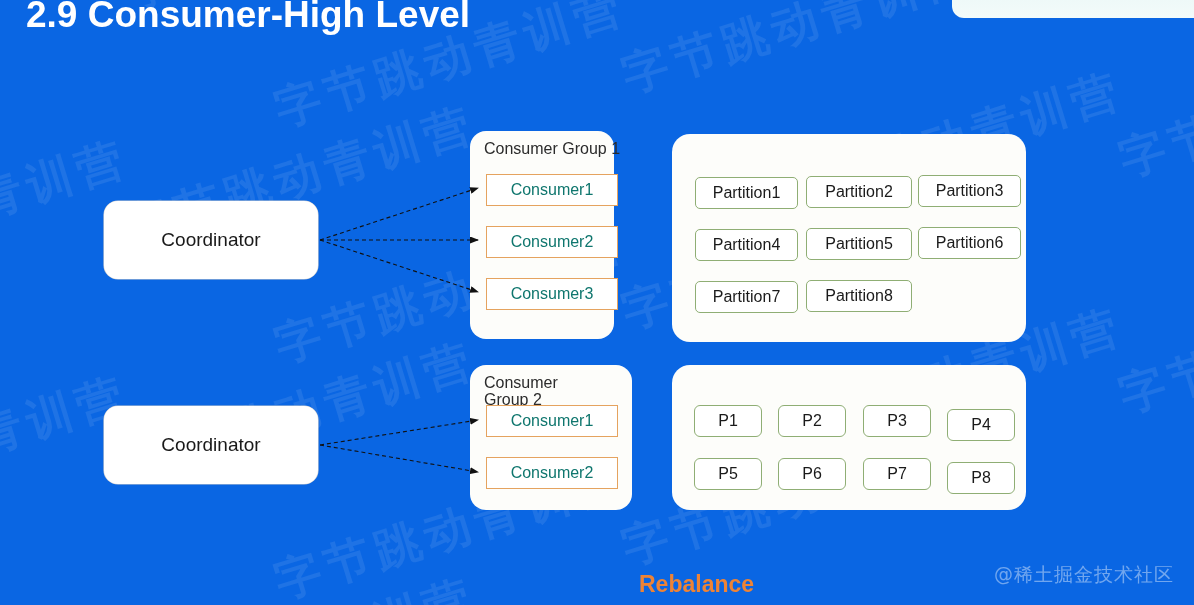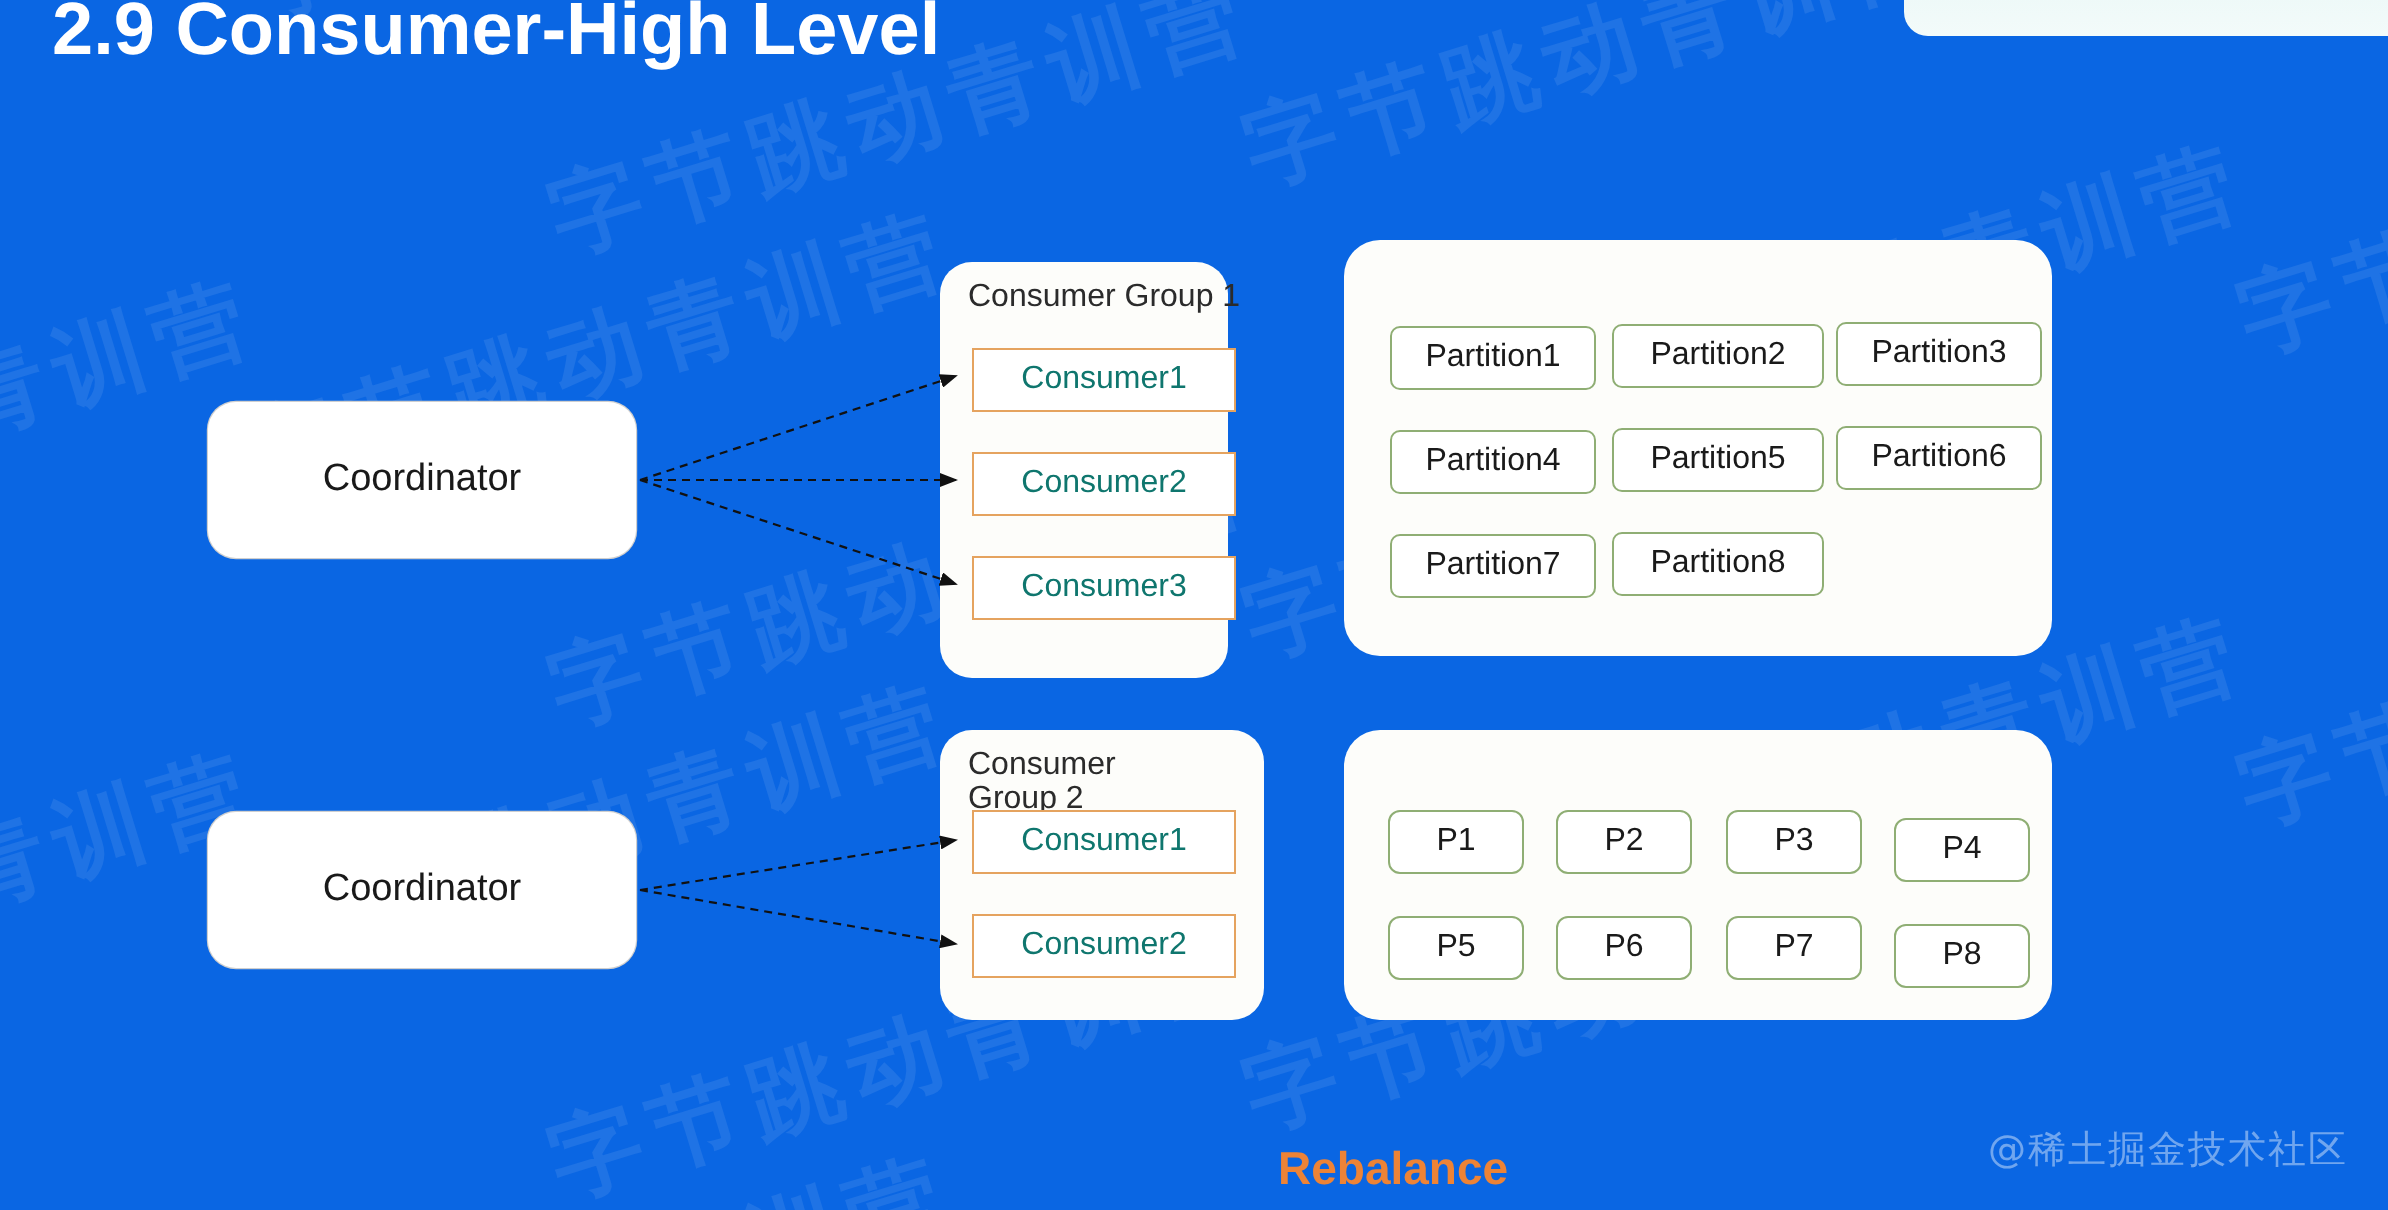--- a/index.html
+++ b/index.html
@@ -109,21 +109,21 @@
     color: #0f766e;
   }
 
   
   .partition-box {
     position: absolute;
     background: #fdfdfa;
     border-radius: 18px;
     z-index: 5;
   }
-  #partition-box-1 { left: 672px; top: 120px; width: 354px; height: 208px; }
+  #partition-box-1 { left: 672px; top: 134px; width: 354px; height: 208px; }
   #partition-box-2 { left: 672px; top: 365px; width: 354px; height: 145px; }
   .partition-chip {
     position: absolute;
     border: 1.2px solid #8fae74;
     background: #ffffff;
     border-radius: 5px;
     display: flex;
     align-items: center;
     justify-content: center;
     font-size: 16px;

